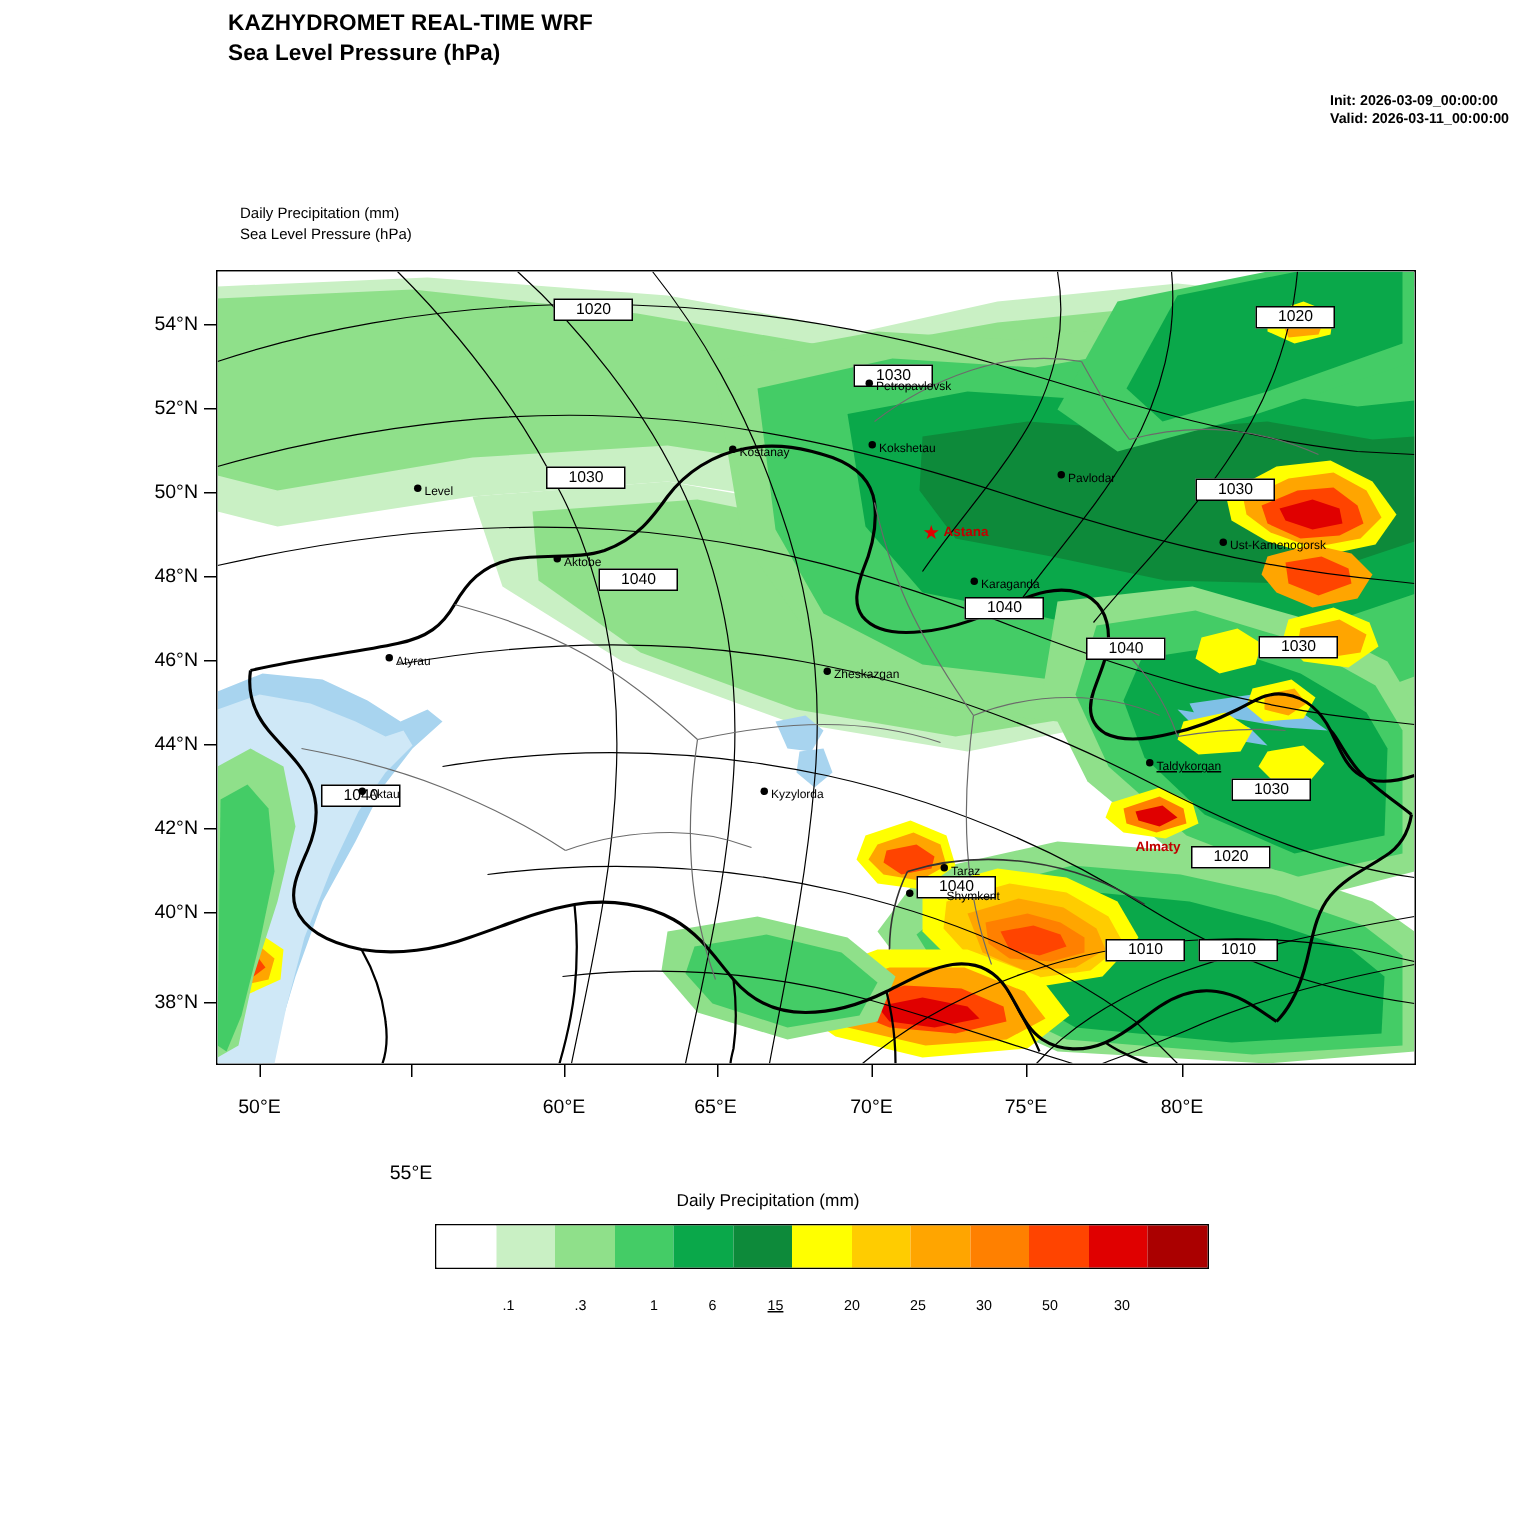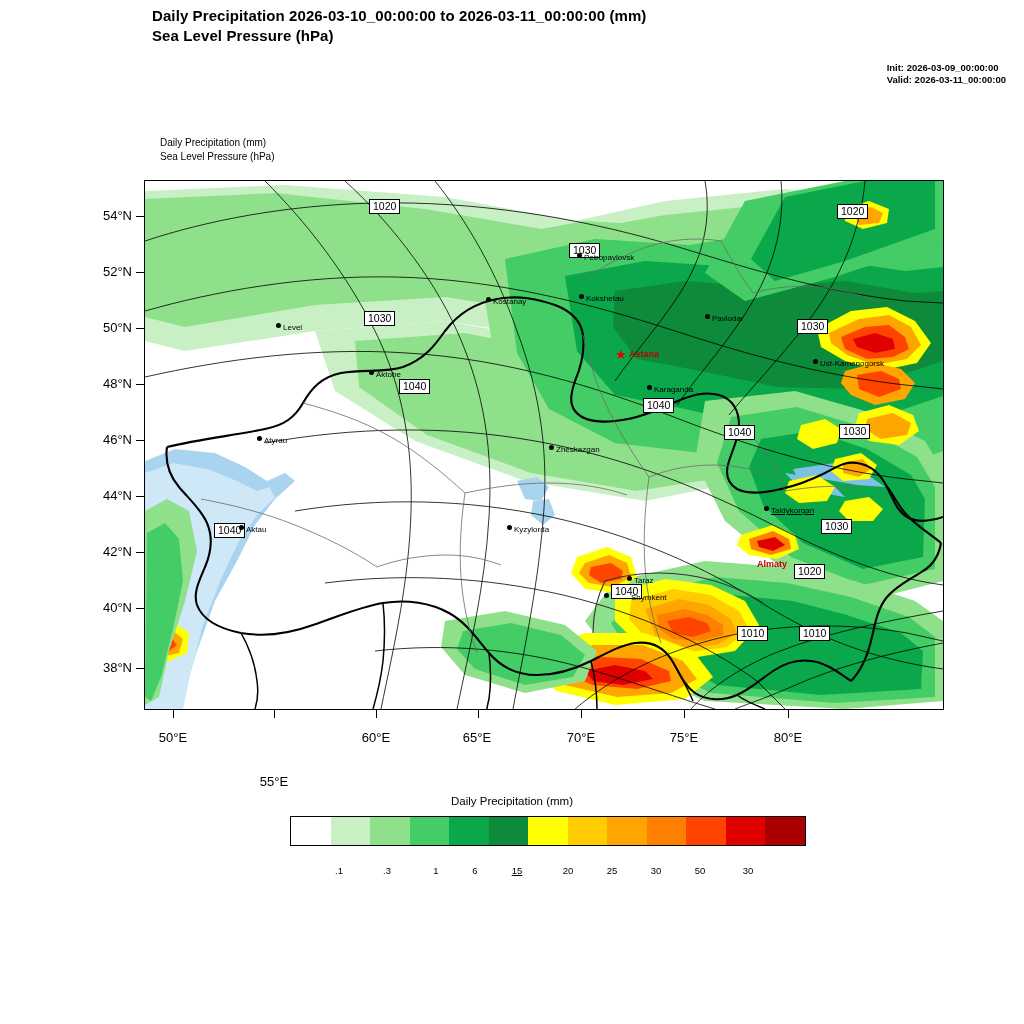--- a/index.html
+++ b/index.html
@@ -23,38 +23,38 @@
     border:1px solid #000;box-sizing:border-box;overflow:hidden;background:#ffffff;
   }
   #mapsvg{position:absolute;left:0;top:0;}
   
   .ylab{position:absolute;font-size:13px;text-align:right;width:70px;}
   .xlab{position:absolute;font-size:13px;text-align:center;width:80px;}
   .tick{position:absolute;background:#000;}
   
   .clab{
     position:absolute;font-size:10.5px;background:#fff;border:1px solid #000;
-    padding:0px 3px;line-height:13px;white-space:nowrap;
+    padding:0px 14px;line-height:13px;white-space:nowrap;
   }
   
   .city{position:absolute;font-size:8px;white-space:nowrap;}
   .citydot{position:absolute;width:5px;height:5px;background:#000;border-radius:50%;}
   .capital{position:absolute;font-size:9px;font-weight:bold;color:#c00000;white-space:nowrap;}
   .star{position:absolute;color:#e00000;font-size:13px;line-height:13px;}
   
   #cbtitle{position:absolute;top:795px;left:0;width:1024px;text-align:center;font-size:11.5px;}
   #cbar{position:absolute;left:290px;top:816px;width:516px;height:30px;border:1px solid #000;box-sizing:border-box;display:flex;}
   #cbar div{height:100%;flex:1 1 0;}
   .cbtick{position:absolute;top:865px;font-size:9.5px;text-align:center;width:40px;}
 </style>
 </head>
 <body>
 
 <div id="header">
-  <div class="line">Daily Precipitation 2026-03-10_00:00:00 to 2026-03-11_00:00:00 (mm)</div>
+  <div class="line">KAZHYDROMET REAL-TIME WRF</div>
   <div class="line">Sea Level Pressure  (hPa)</div>
 </div>
 
 <div id="initblock">
   <div>Init: 2026-03-09_00:00:00</div>
   <div>Valid: 2026-03-11_00:00:00</div>
 </div>
 
 <div id="subtitle">
   <div>Daily Precipitation   (mm)</div>

